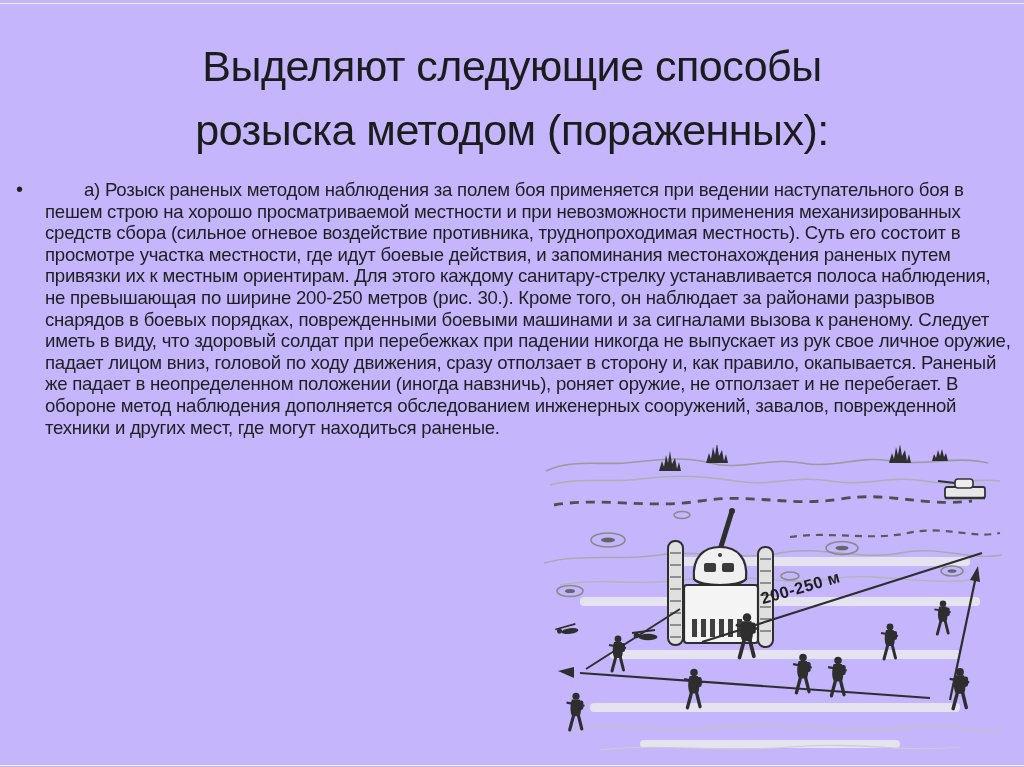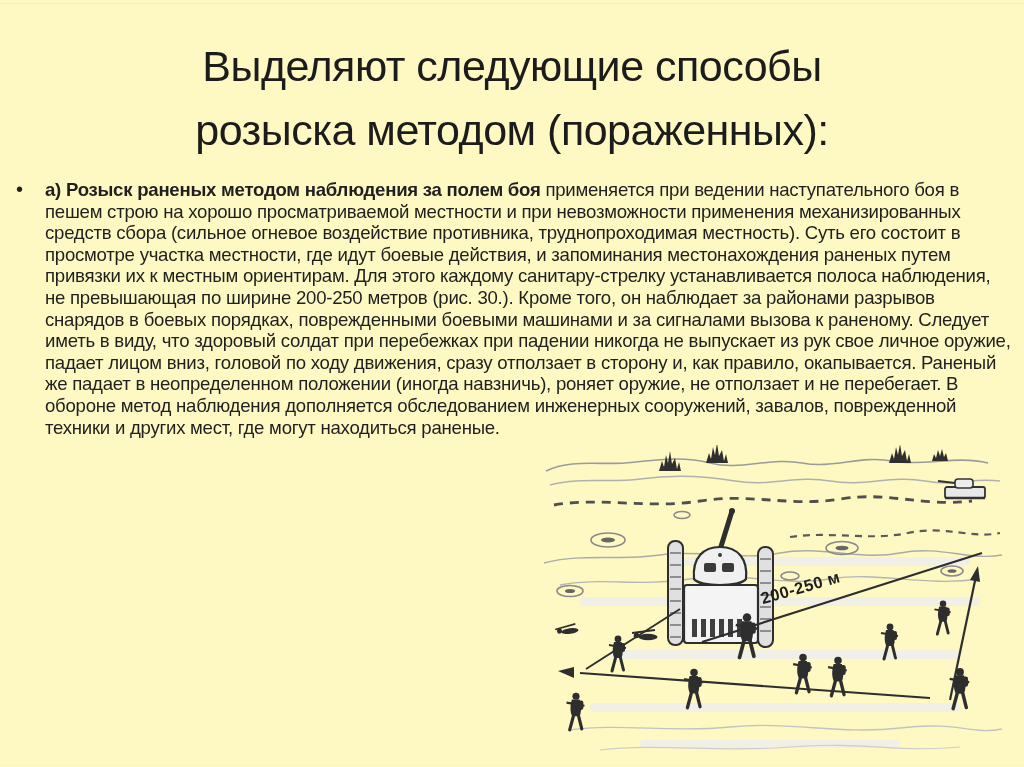--- a/index.html
+++ b/index.html
@@ -3,21 +3,21 @@
 <meta charset="utf-8">
 <style>
   * { margin: 0; padding: 0; box-sizing: border-box; }
   html, body { background: #ffffff; }
   body { font-family: "Liberation Sans", sans-serif; }
 
   .slide {
     position: relative;
     width: 1024px;
     height: 767px;
-    background: #fef9c3;
+    background: #c4b5fd;
     overflow: hidden;
   }
   .top-rule {
     position: absolute;
     left: 0; top: 3px;
     width: 100%; height: 1px;
     background: #ececec;
   }
   .bottom-rule {
     position: absolute;
@@ -51,21 +51,21 @@
     text-align: left;
     padding-left: 4px;
   }
   .bullet-text {
     width: 966px;
     font-size: 18.6px;
     line-height: 21.6px;
     letter-spacing: -0.25px;
     color: #1f1f1f;
   }
-  .bullet-text .lead { font-weight: 700; }
+  .bullet-text .lead { font-weight: 400; margin-left: 39px; }
 
   .figure {
     position: absolute;
     left: 540px;
     top: 445px;
     width: 465px;
     height: 322px;
     overflow: hidden;
   }
   .figure svg { display: block; width: 100%; height: 100%; }

